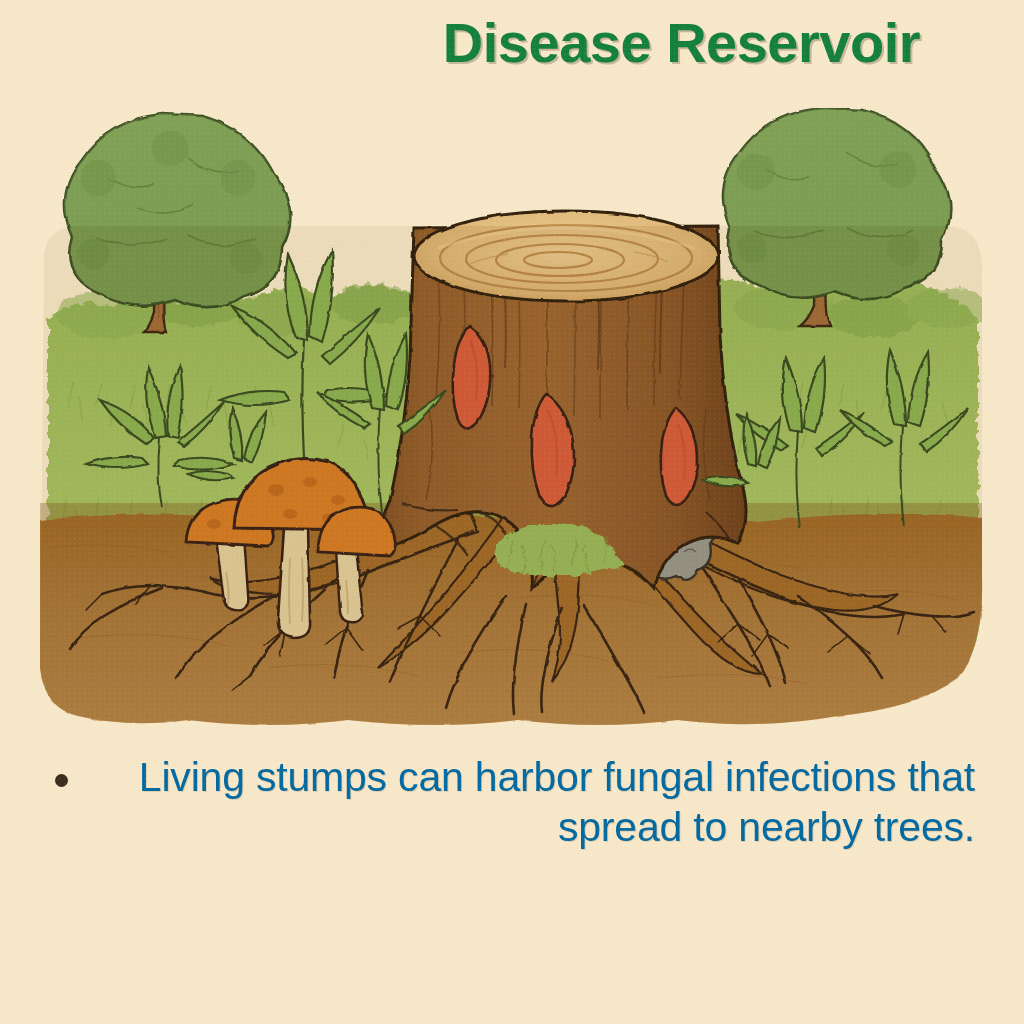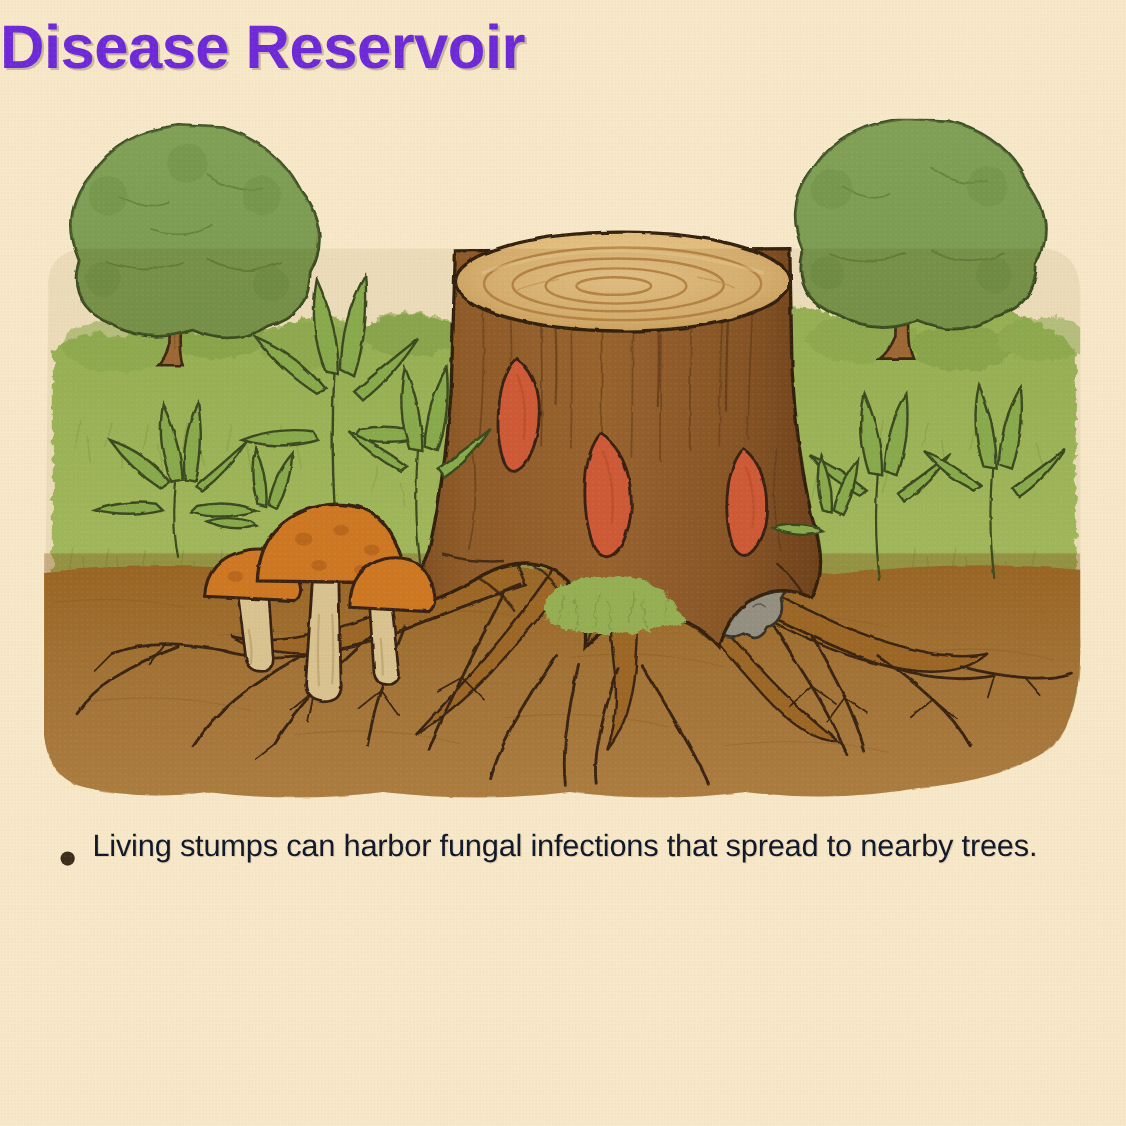--- a/index.html
+++ b/index.html
@@ -15,22 +15,22 @@
     background-image:
       radial-gradient(rgba(160,130,80,.10) 1px, transparent 1px),
       radial-gradient(rgba(255,255,255,.10) 1px, transparent 1px);
     background-size:3px 3px, 5px 5px;
     background-position:0 0, 2px 1px;
     opacity:.55;
   }
 
   
   #title{
-    position:absolute;top:10px;left:0;width:920px;text-align:left;
-    font-size:56px;font-weight:bold;color:#6d28d9;
+    position:absolute;top:10px;left:0;width:920px;text-align:right;
+    font-size:56px;font-weight:bold;color:#15803d;
     letter-spacing:-.5px;
     text-shadow:2px 2px 0 rgba(90,70,45,.30);
     z-index:40;
   }
 
   
   #illustration{
     position:absolute;left:38px;top:108px;width:948px;height:620px;
     z-index:10;
   }
@@ -41,23 +41,24 @@
     position:absolute;left:55px;top:752px;width:920px;z-index:40;
   }
   .bullet-row{
     display:flex;align-items:flex-start;margin-bottom:26px;
   }
   .bullet-dot{
     flex:0 0 auto;width:13px;height:13px;border-radius:50%;
     background:#3b2d1c;margin-top:22px;margin-right:16px;
   }
   .bullet-text{
-    font-size:28px;line-height:1.22;color:#0f172a;
+    font-size:41px;line-height:1.22;color:#0369a1;
     letter-spacing:-.2px;
     text-shadow:1px 1px 0 rgba(120,95,60,.18);
+    text-align:right;
   }
 </style>
 </head>
 <body>
 
 <div id="title">Disease Reservoir</div>
 
 <div id="illustration">
 <svg viewBox="0 0 948 620" xmlns="http://www.w3.org/2000/svg">
   <defs>

